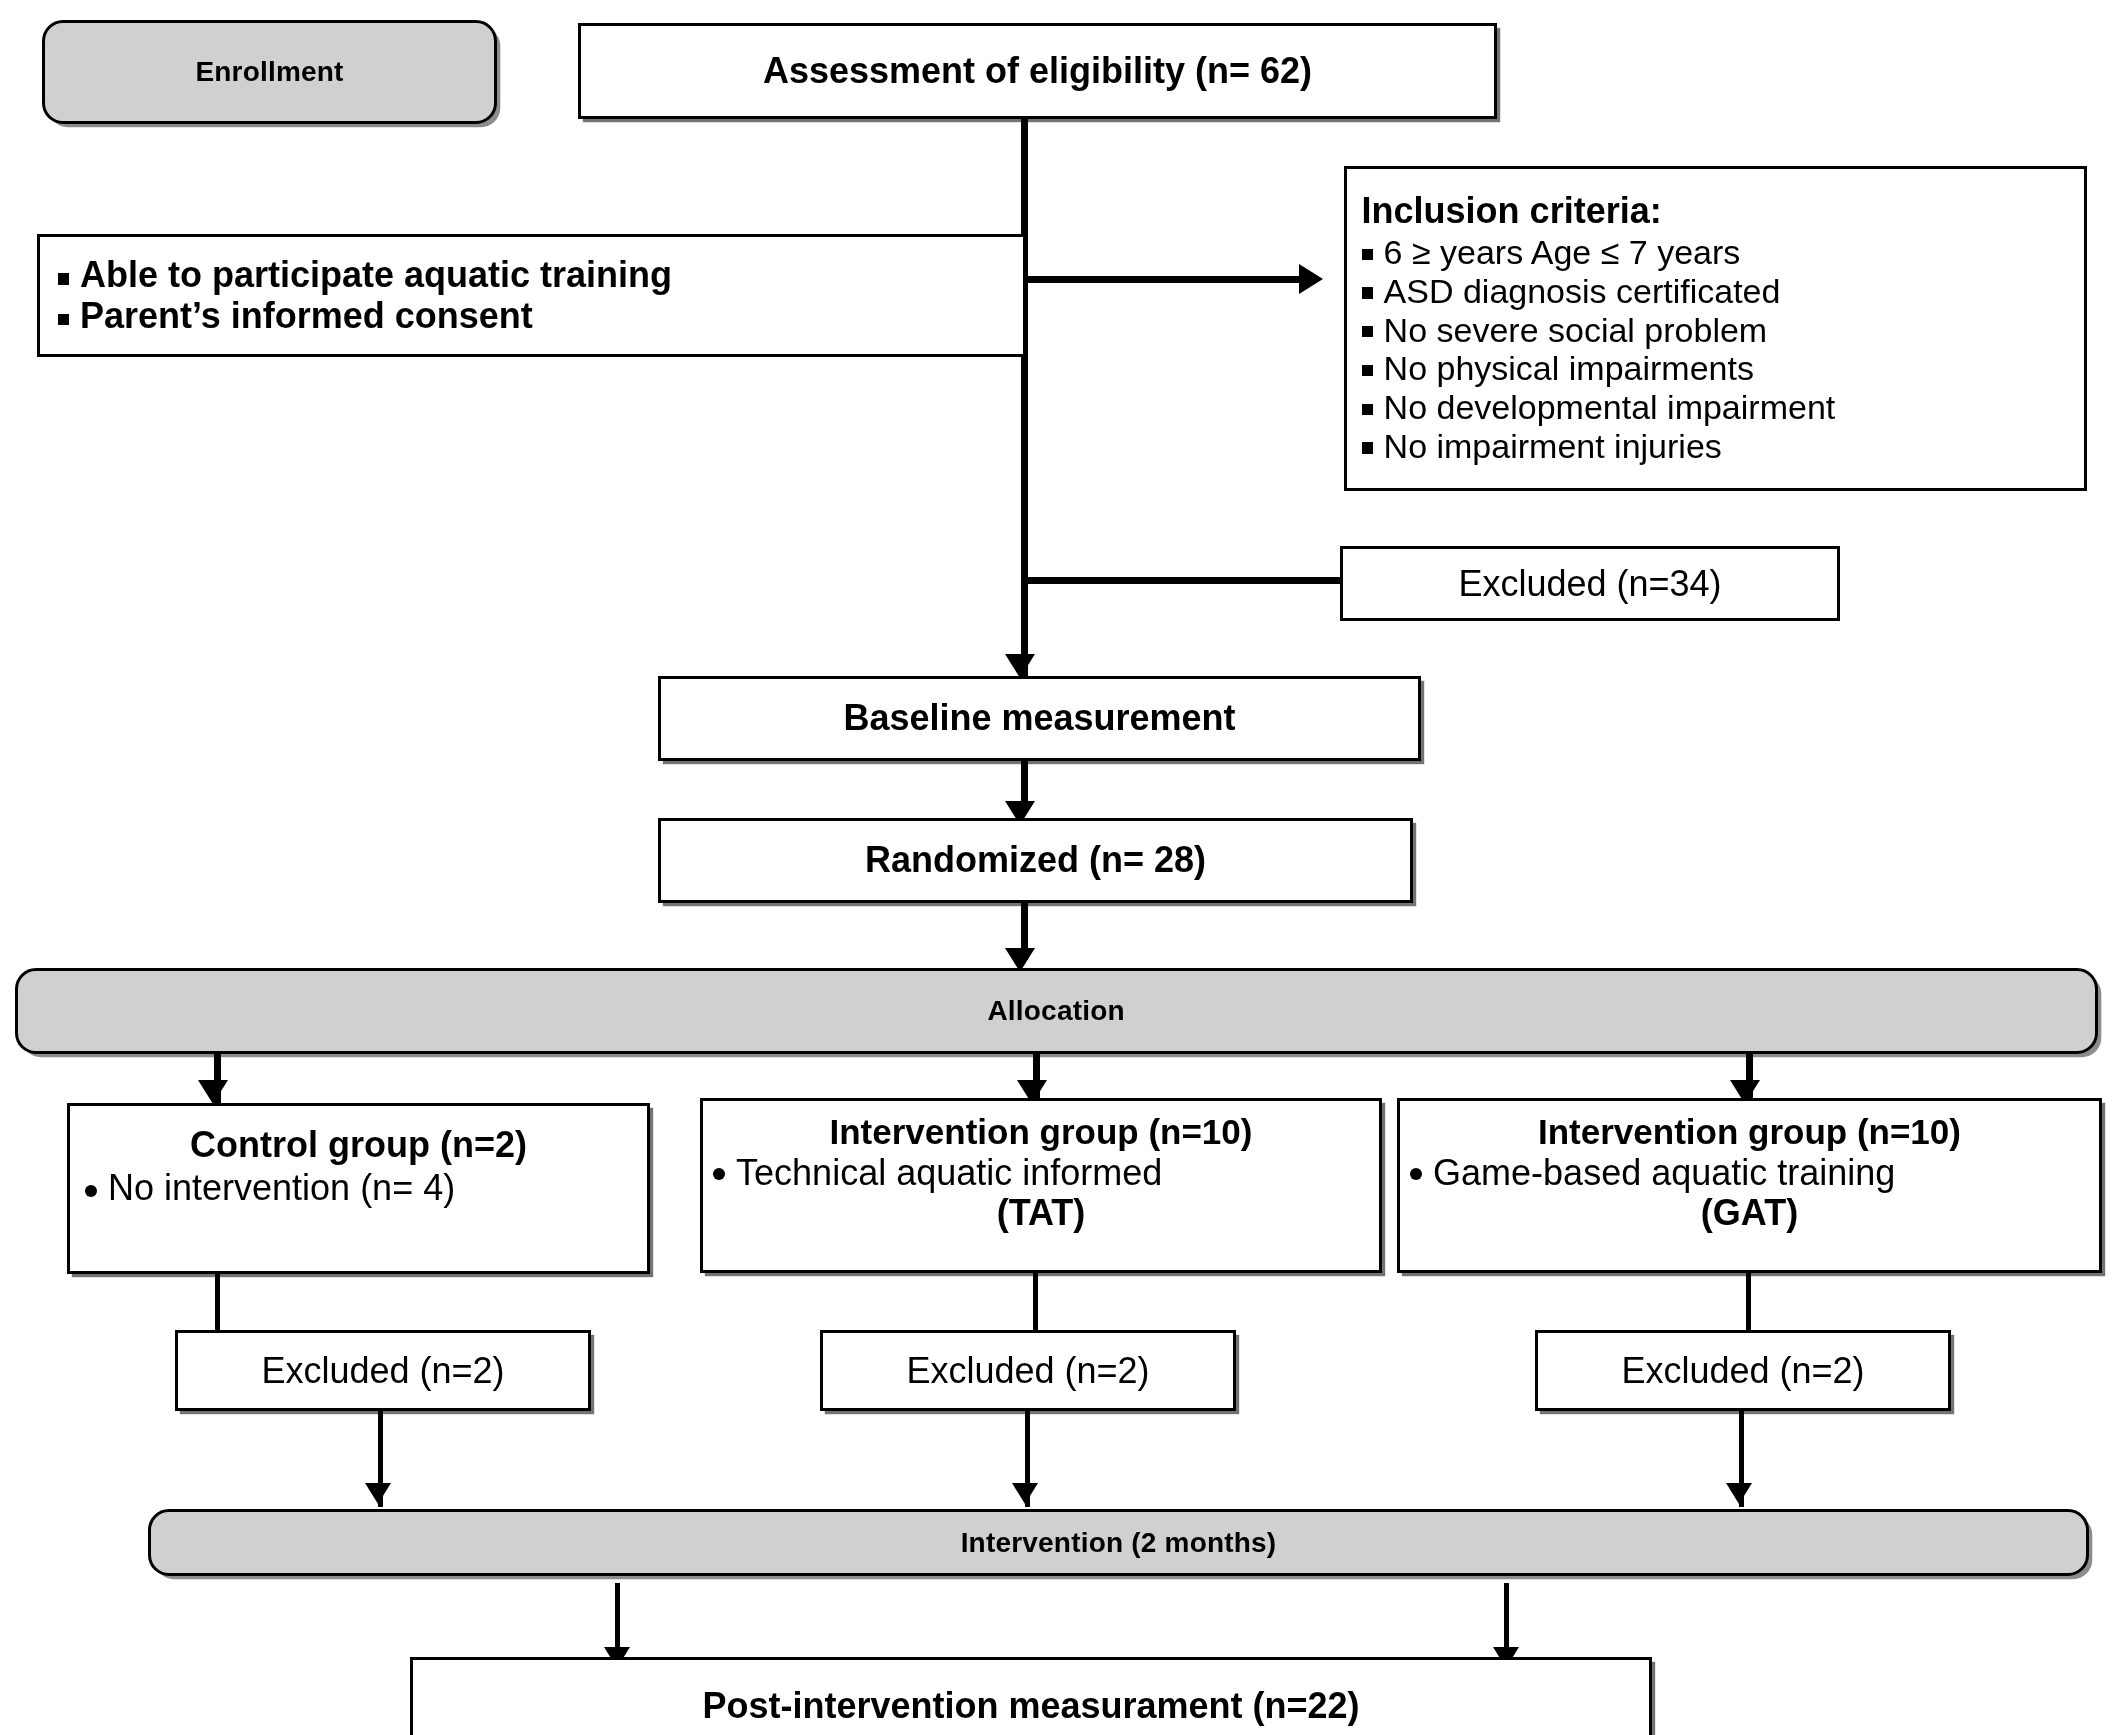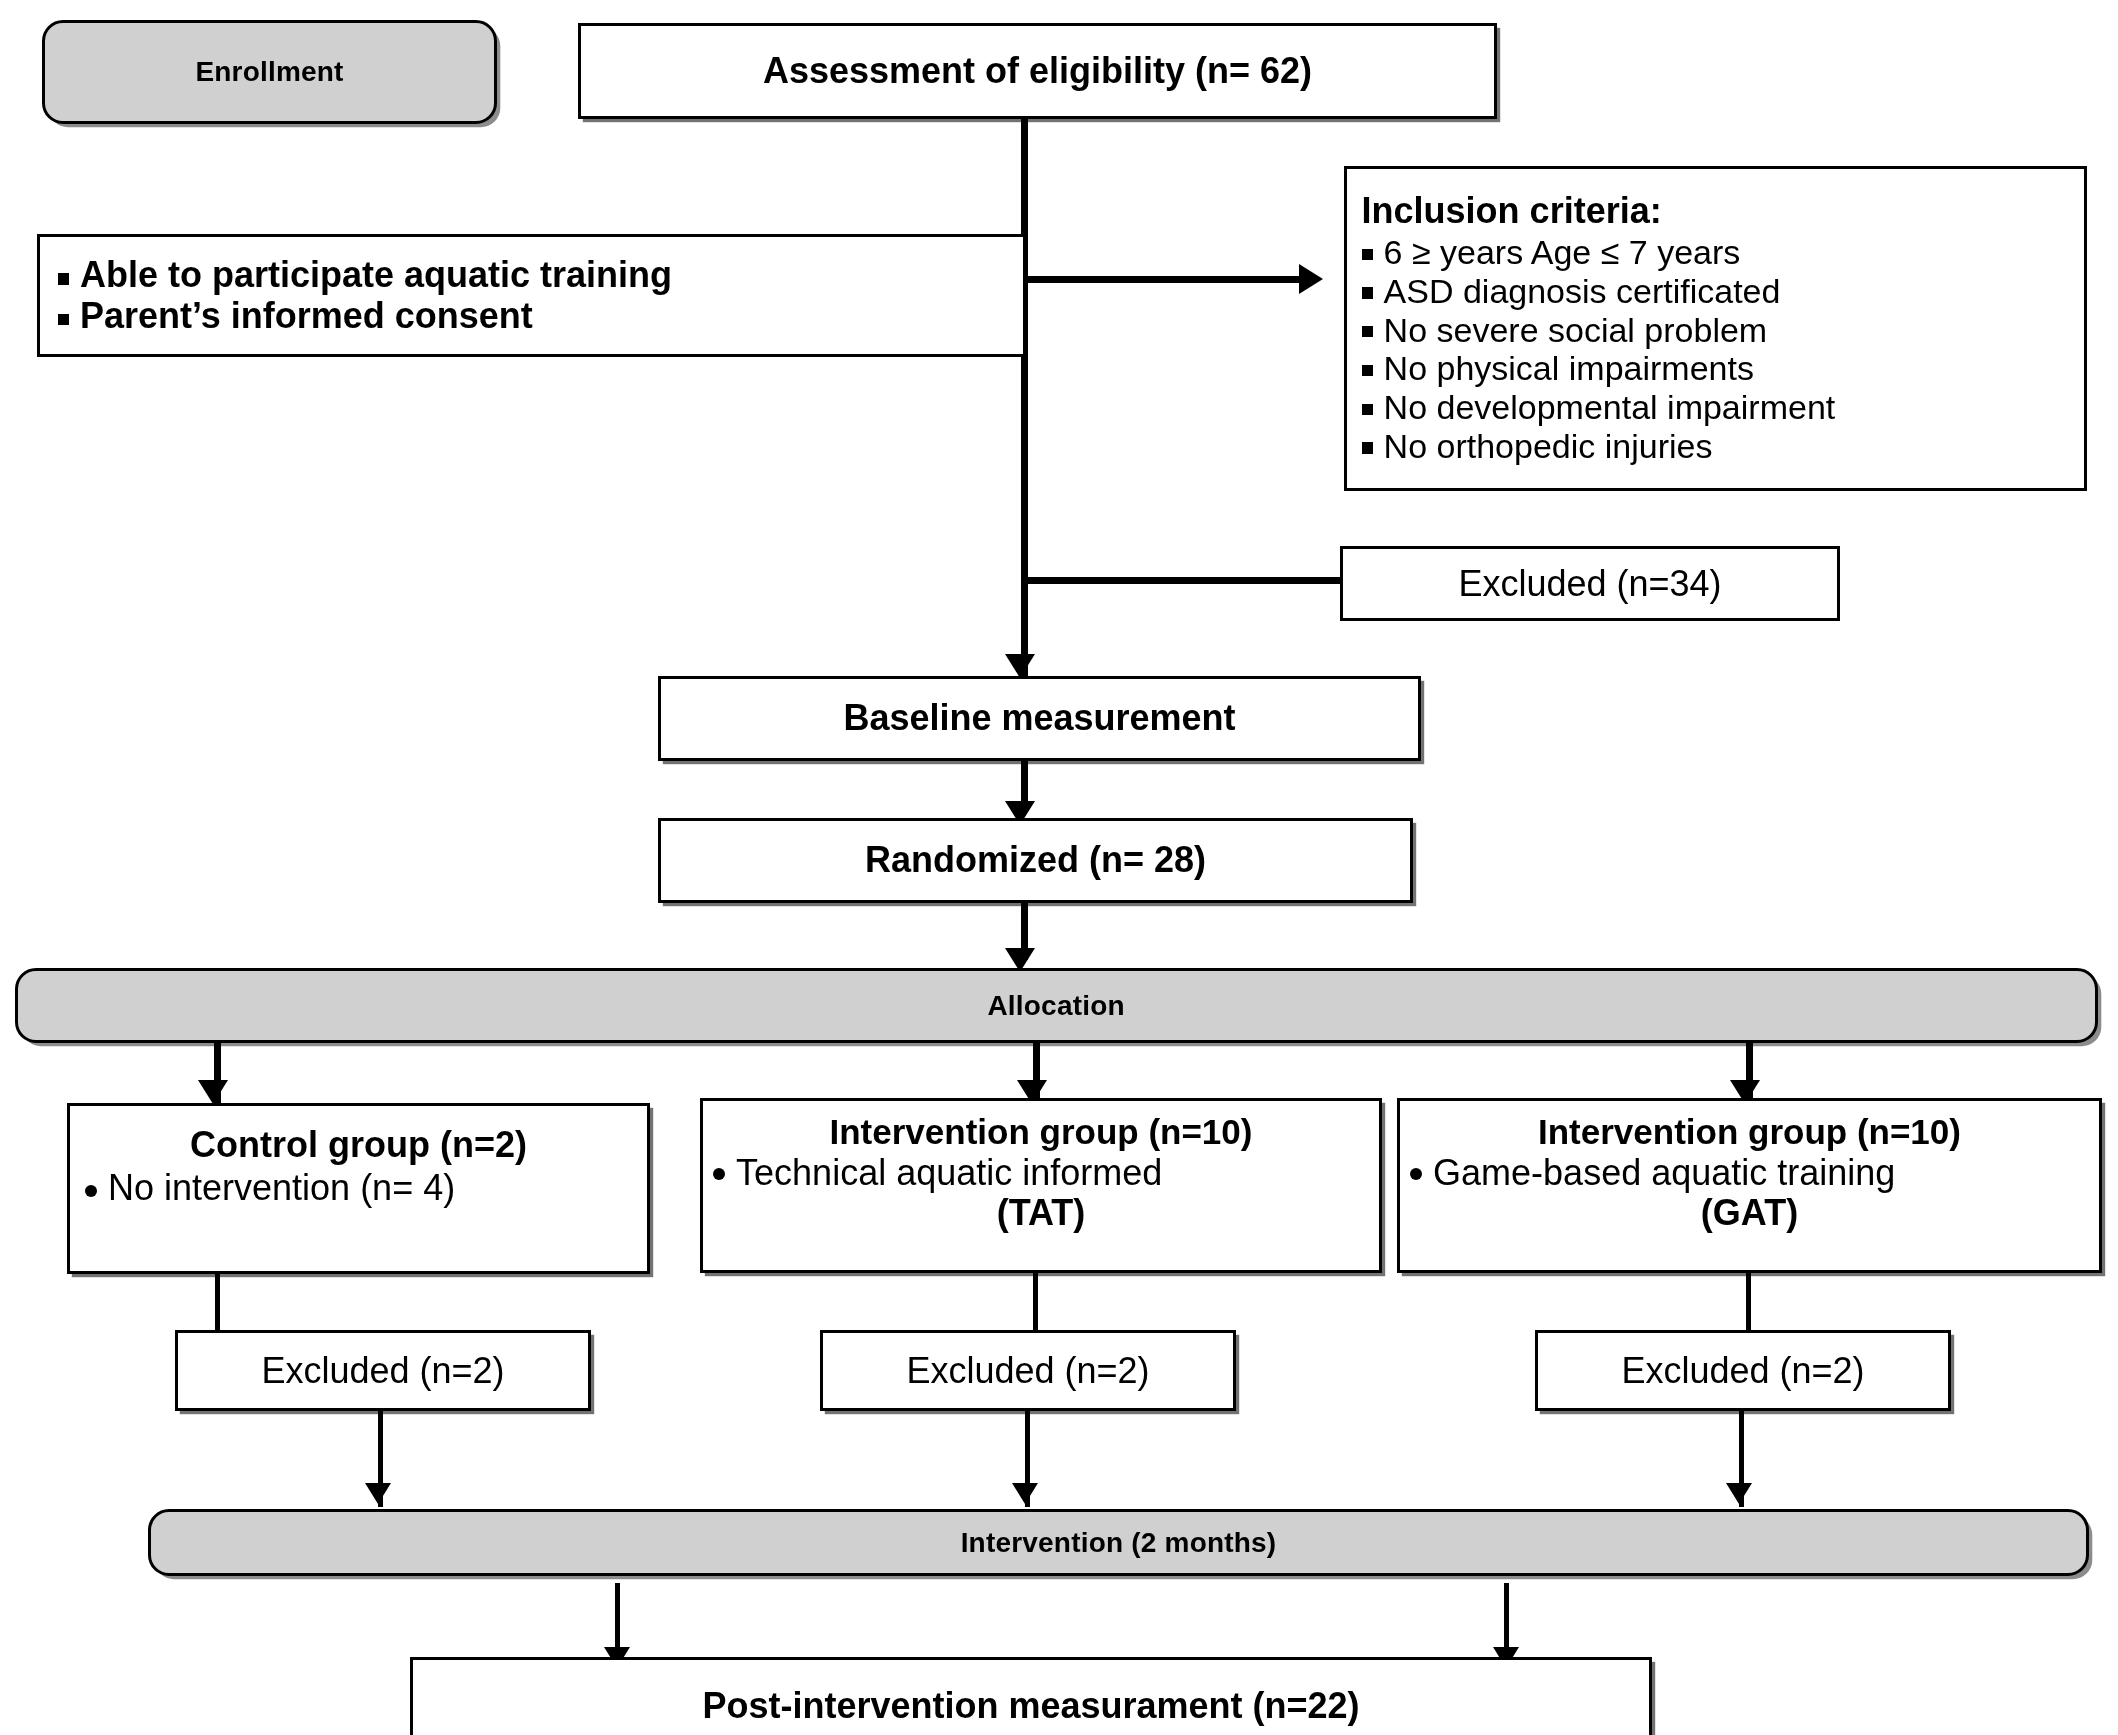--- a/index.html
+++ b/index.html
@@ -185,21 +185,21 @@
       <li>
         <span class="sq" style="margin-top:15.4px;"></span>
         <span class="t-reg-sm">No physical  impairments</span>
       </li>
       <li>
         <span class="sq" style="margin-top:15.4px;"></span>
         <span class="t-reg-sm">No developmental impairment</span>
       </li>
       <li>
         <span class="sq" style="margin-top:15.4px;"></span>
-        <span class="t-reg-sm">No orthopedic injuries</span>
+        <span class="t-reg-sm">No impairment injuries</span>
       </li>
     </ul>
   </div>
 
   <div class="hline" style="left:1021px; top:577px; width:325px;"></div>
 
   <div class="node center" style="left:1340px; top:546px; width:500px; height:75px;">
     <span class="t-reg">Excluded (n=34)</span>
   </div>
 
@@ -210,21 +210,21 @@
   <div class="vline" style="left:1021px; top:761px; height:50px;"></div>
   <div class="arrow-down" style="left:1005px; top:801px;"></div>
 
   <div class="node center shadow" style="left:658px; top:818px; width:755px; height:85px;">
     <span class="t-bold">Randomized (n= 28)</span>
   </div>
 
   <div class="vline" style="left:1021px; top:903px; height:57px;"></div>
   <div class="arrow-down" style="left:1005px; top:948px;"></div>
 
-  <div class="stage" style="left:14.6px; top:968px; width:2083px; height:75px;">
+  <div class="stage" style="left:14.6px; top:968px; width:2083px; height:86px;">
     <span class="stage-label">Allocation</span>
   </div>
 
   <div class="vline" style="left:214px; top:1043px; height:62px;"></div>
   <div class="arrow-down" style="left:198px; top:1080px;"></div>
 
   <div class="vline" style="left:1033px; top:1043px; height:62px;"></div>
   <div class="arrow-down" style="left:1017px; top:1080px;"></div>
 
   <div class="vline" style="left:1746px; top:1043px; height:62px;"></div>

